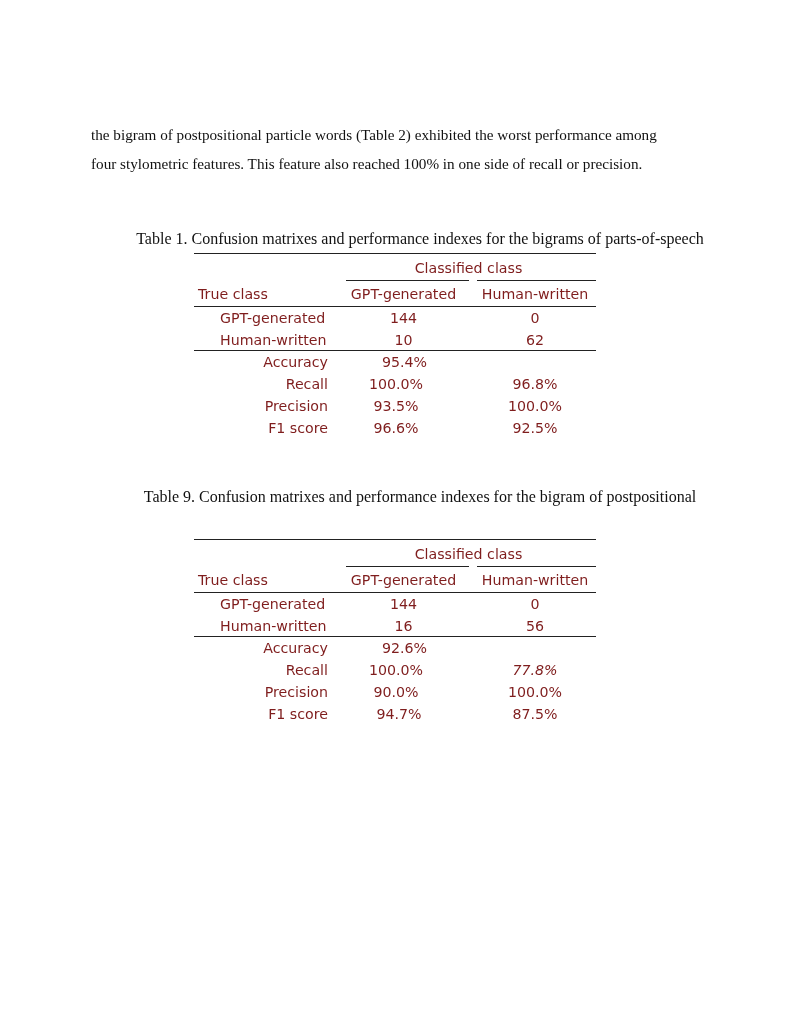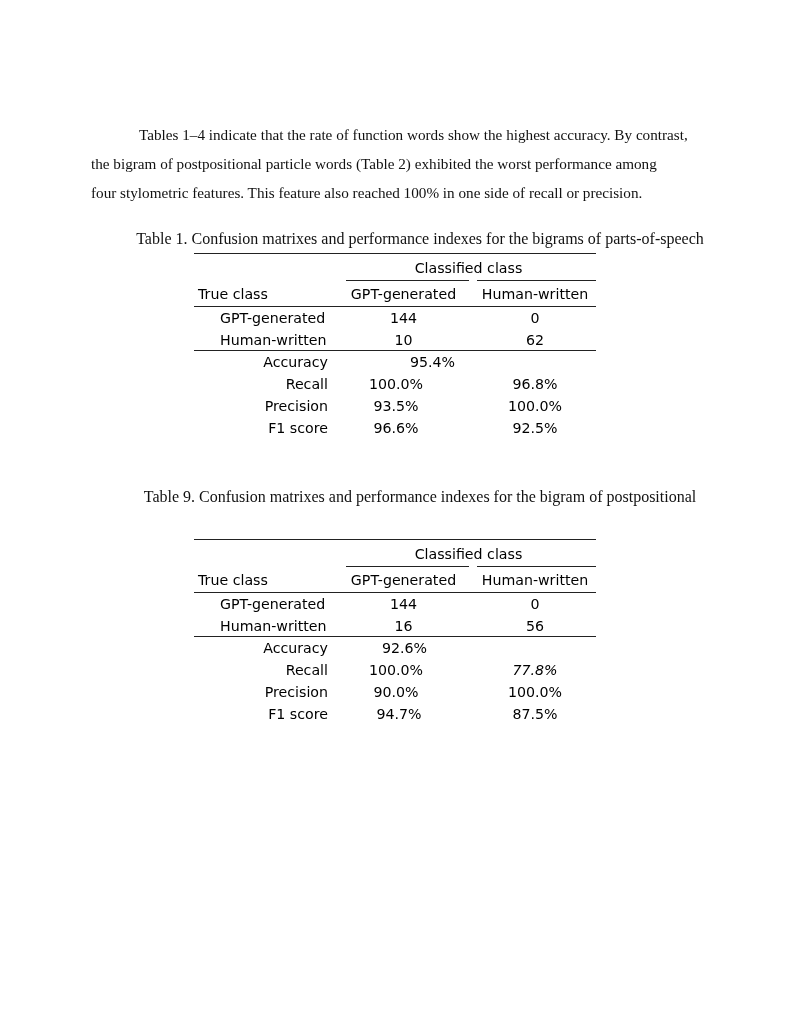--- a/index.html
+++ b/index.html
@@ -6,34 +6,33 @@
   body { width:791px; height:1024px; position:relative; overflow:hidden; color:#111; }
   .serif { font-family:"Liberation Serif", "DejaVu Serif", serif; }
   .sans { font-family:"DejaVu Sans", "Liberation Sans", sans-serif; }
 
   .para { position:absolute; left:91px; width:640px; font-size:15.2px; line-height:29px; }
   .para p { margin:0; }
   .para .indent { padding-left:48px; }
 
   .caption { position:absolute; font-size:16px; line-height:26px; text-align:center; }
 
-  .tbl { position:absolute; left:194px; width:402px; font-size:14.2px; color:#000000; }
+  .tbl { position:absolute; left:194px; width:402px; font-size:14.2px; color:#7f1d1d; }
   .tbl .rule { position:absolute; height:0; border-top:1.3px solid #222; }
   .tbl .cell { position:absolute; white-space:nowrap; line-height:20px; }
   .c-label { left:0; }
   .c-lab-r { right:268px; text-align:center; }
   .c-gpt { left:147px; width:125px; text-align:center; }
   .c-hum { left:280px; width:122px; text-align:center; }
   .c-gpt-l { left:188px; }
 </style>
 </head>
 <body>
 
 <div class="para serif" style="top:120px;">
-  <p class="indent">Tables 1–4 indicate that the rate of function words show the highest accuracy. By contrast,</p>
   <p>the bigram of postpositional particle words (Table 2) exhibited the worst performance among</p>
   <p>four stylometric features. This feature also reached 100% in one side of recall or precision.</p>
 </div>
 
 <div class="caption serif" style="left:130px; width:580px; top:226px;">
   <div>Table 1. Confusion matrixes and performance indexes for the bigrams of parts-of-speech</div>
 </div>
 
 <div class="tbl sans" style="top:253px; height:190px;">
   <div class="rule" style="top:0; left:0; width:402px;"></div>
@@ -47,21 +46,21 @@
 
   <div class="cell" style="left:26px; top:55px;">GPT-generated</div>
   <div class="cell c-gpt" style="top:55px;">144</div>
   <div class="cell c-hum" style="top:55px;">0</div>
   <div class="cell" style="left:26px; top:77px;">Human-written</div>
   <div class="cell c-gpt" style="top:77px;">10</div>
   <div class="cell c-hum" style="top:77px;">62</div>
   <div class="rule" style="top:97px; left:0; width:402px;"></div>
 
   <div class="cell c-lab-r" style="top:99px;">Accuracy</div>
-  <div class="cell c-gpt-l" style="top:99px;margin-left:28px;">95.4%</div>
+  <div class="cell c-gpt-l" style="top:99px;">95.4%</div>
   <div class="cell c-lab-r" style="top:121px;">Recall</div>
   <div class="cell c-gpt" style="top:121px; left:147px; width:110px;">100.0%</div>
   <div class="cell c-hum" style="top:121px;">96.8%</div>
   <div class="cell c-lab-r" style="top:143px;">Precision</div>
   <div class="cell c-gpt" style="top:143px; left:147px; width:110px;">93.5%</div>
   <div class="cell c-hum" style="top:143px;">100.0%</div>
   <div class="cell c-lab-r" style="top:165px;">F1 score</div>
   <div class="cell c-gpt" style="top:165px; left:147px; width:110px;">96.6%</div>
   <div class="cell c-hum" style="top:165px;">92.5%</div>
 </div>

